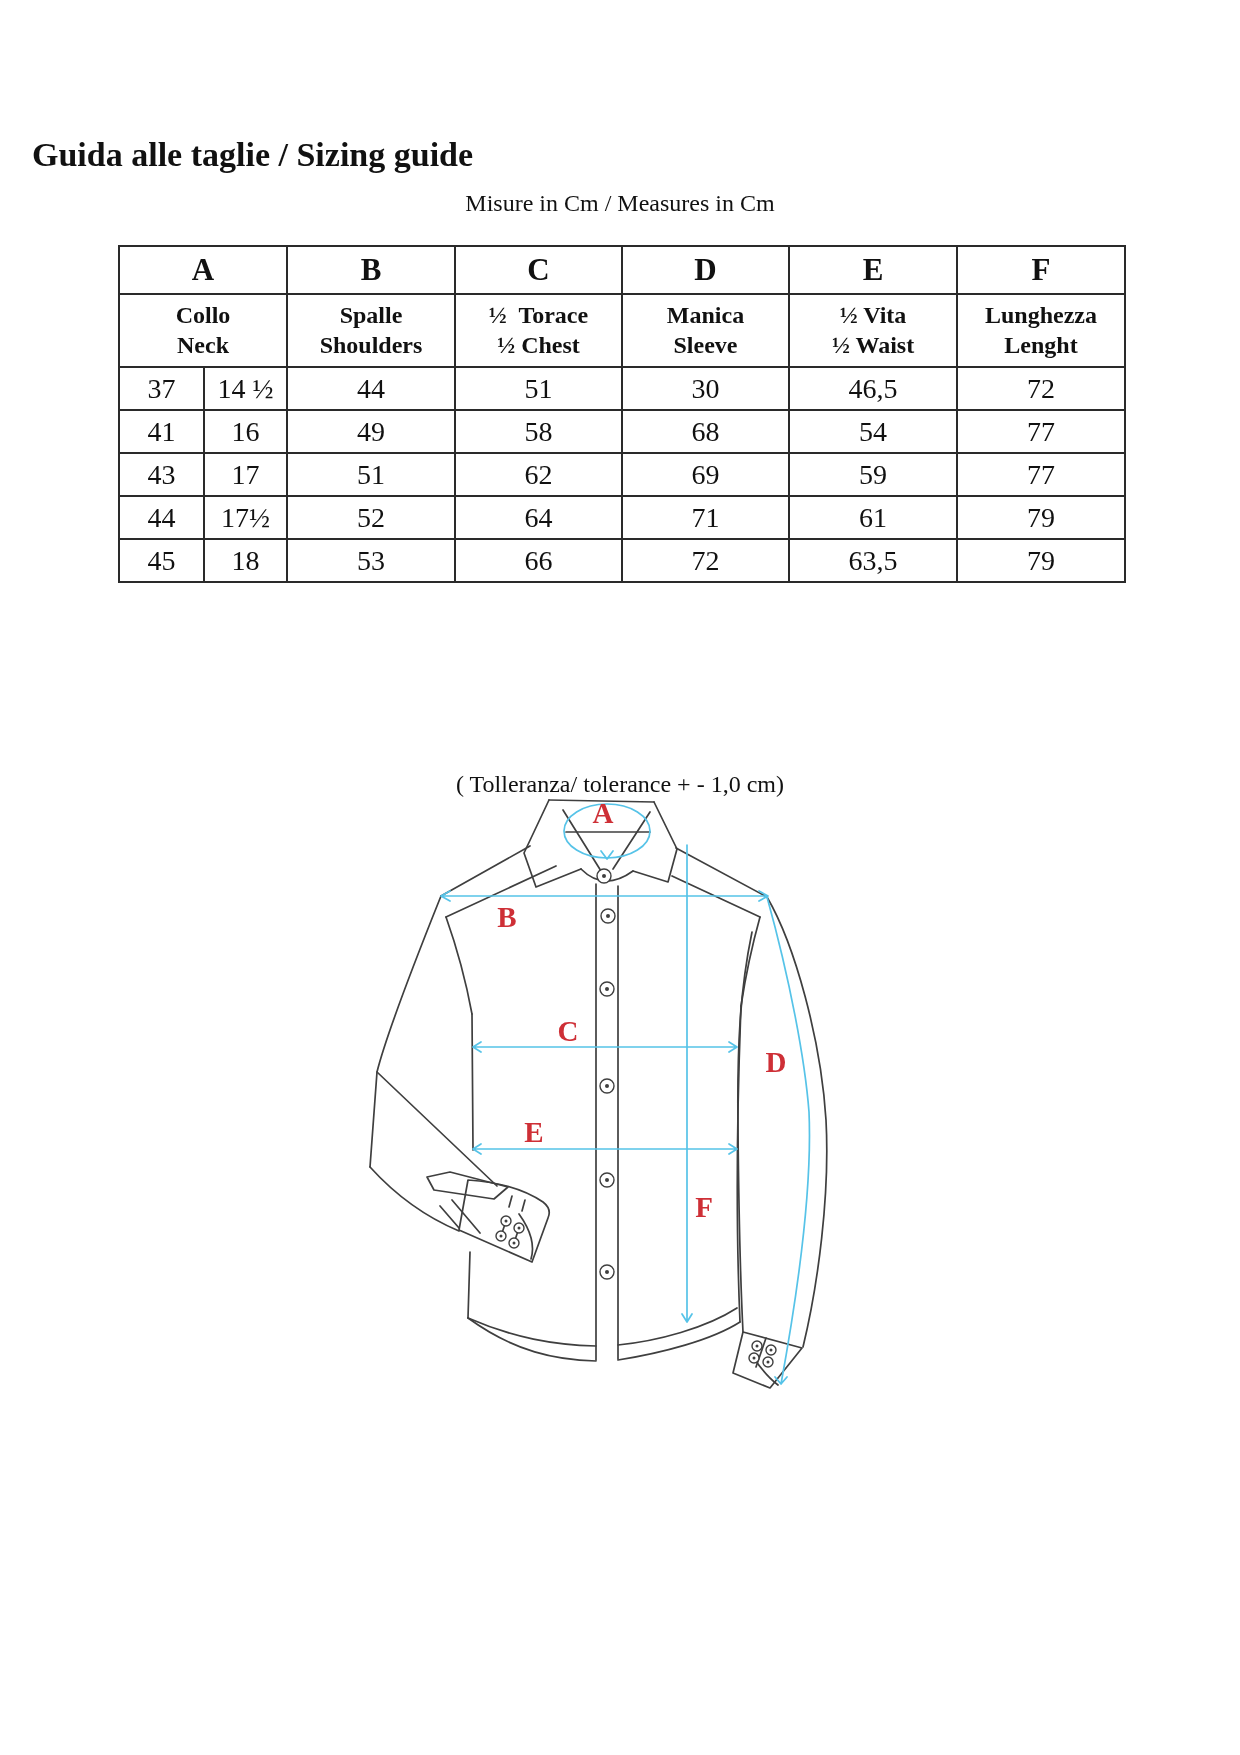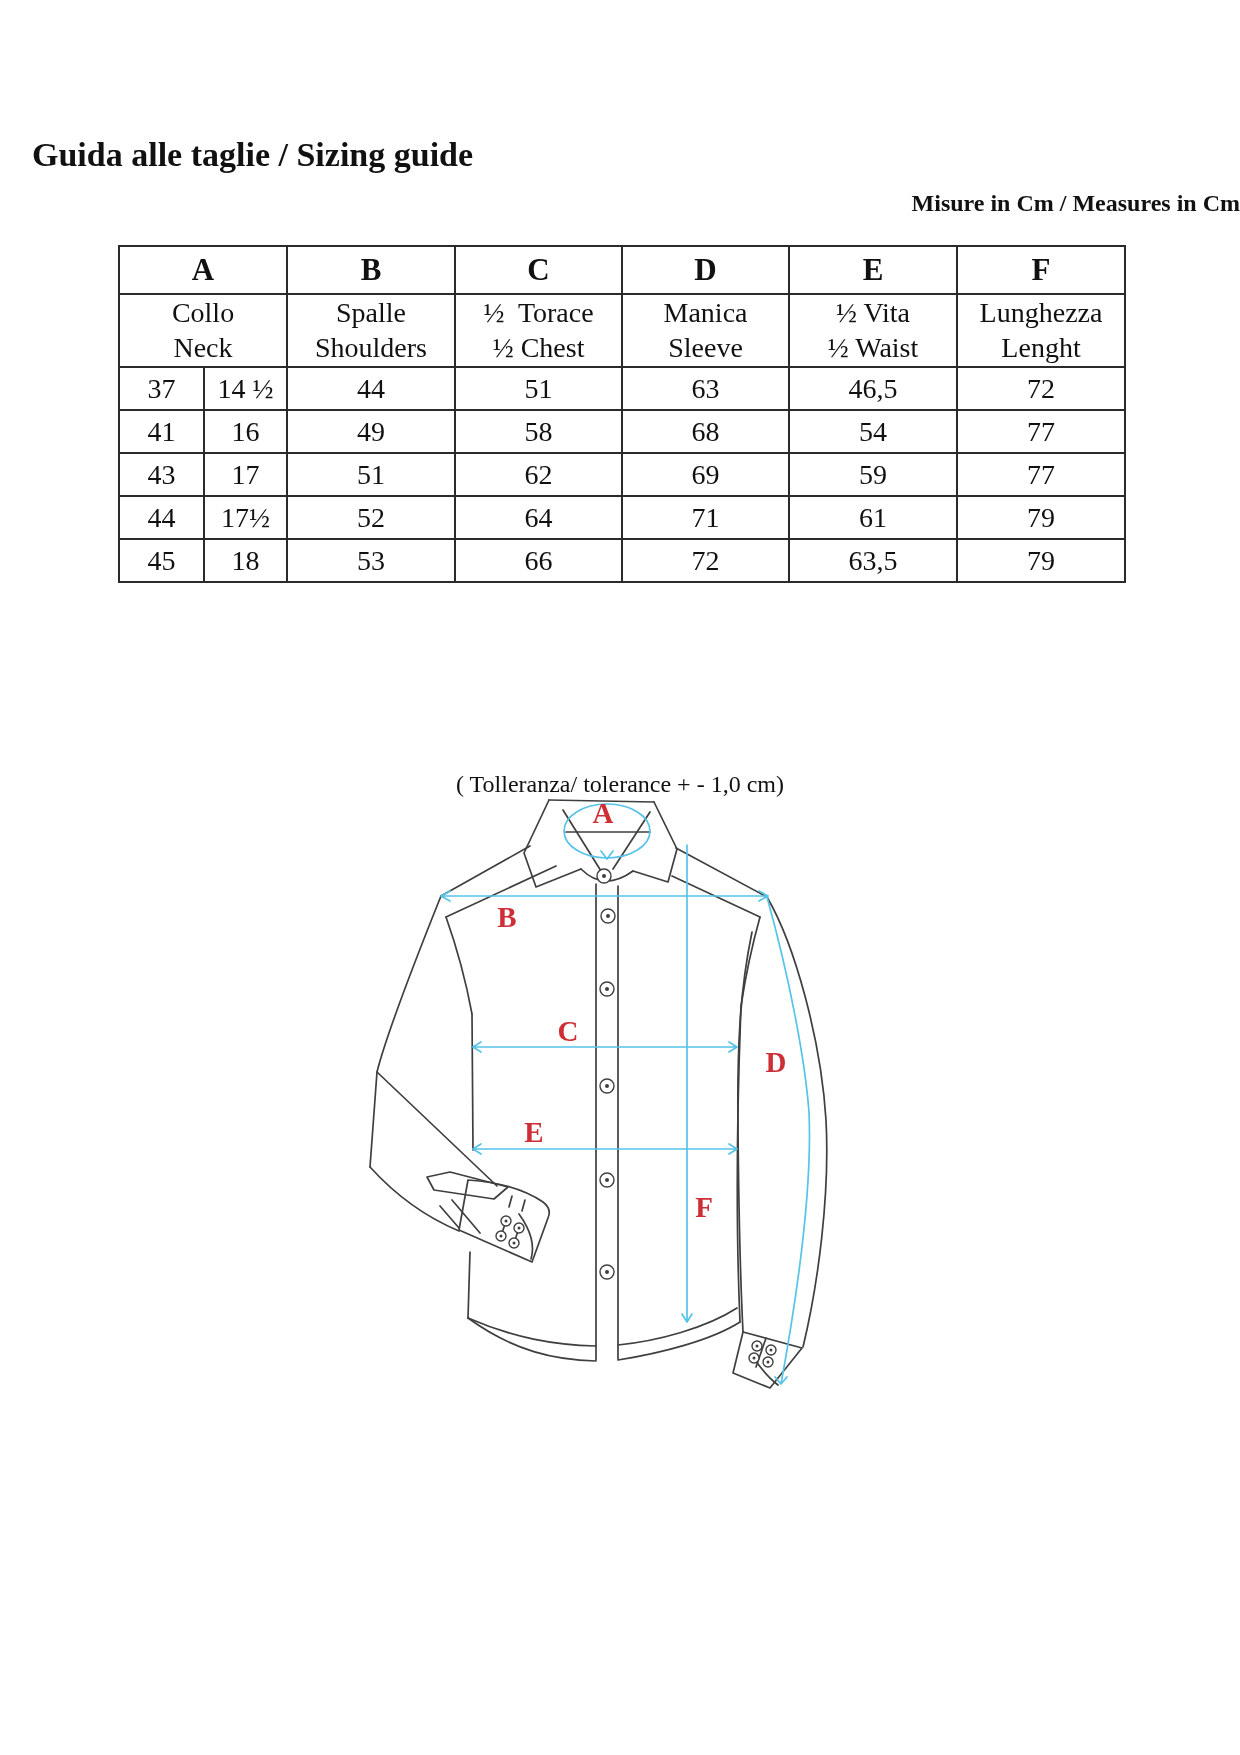--- a/index.html
+++ b/index.html
@@ -13,34 +13,34 @@
     --measure:#56c3e8;
     --label:#ce2f36;
     --border:#2a2a2a;
   }
   .page-title {
     position:absolute; top:136px; left:0; width:1240px;
     text-align:left; font-size:34px; font-weight:bold;margin-left:32px;
   }
   .page-subtitle {
     position:absolute; top:190px; left:0; width:1240px;
-    text-align:right; font-size:24px;font-weight:bold;
+    text-align:center; font-size:24px;
   }
   table.size-table {
     position:absolute; top:245px; left:118px;
     width:1006px; border-collapse:collapse; table-layout:fixed;
   }
   .size-table td, .size-table th {
     border:2px solid var(--border);
     text-align:center; vertical-align:middle;
     padding:0; overflow:hidden;
   }
   .row-letters th { height:46px; font-size:31px; font-weight:bold; }
   .row-headers th {
-    height:71px; font-size:28px; font-weight:normal;
+    height:71px; font-size:24px; font-weight:bold;
     white-space:pre-wrap; line-height:1.22;
   }
   .size-table tbody td { height:41px; font-size:28px; }
   .tolerance-note {
     position:absolute; top:771px; left:0; width:1240px;
     text-align:center; font-size:24px;
   }
   svg.shirt { position:absolute; left:330px; top:790px; }
   .ink   { stroke:var(--ink); fill:none; stroke-width:1.7; stroke-linecap:round; stroke-linejoin:round; }
   .btn   { stroke:var(--ink); fill:#ffffff; stroke-width:1.4; }
@@ -87,21 +87,21 @@
       <th>Lunghezza
 Lenght</th>
     </tr>
   </thead>
   <tbody>
       <tr>
     <td>37</td>
     <td>14 ½</td>
     <td>44</td>
     <td>51</td>
-    <td>63</td>
+    <td>30</td>
     <td>46,5</td>
     <td>72</td>
   </tr>
       <tr>
     <td>41</td>
     <td>16</td>
     <td>49</td>
     <td>58</td>
     <td>68</td>
     <td>54</td>

